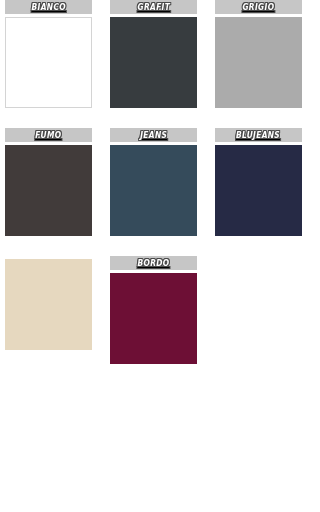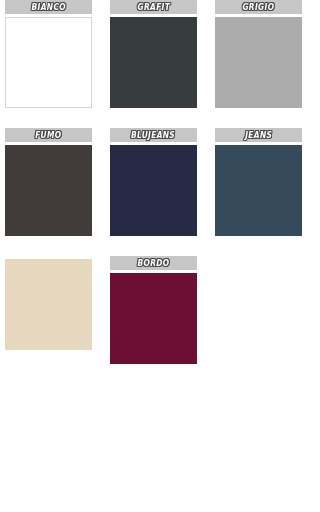--- a/index.html
+++ b/index.html
@@ -23,20 +23,21 @@
     grid-template-columns: repeat(3, 1fr);
     grid-template-rows: repeat(4, 128px);
     column-gap: 18px;
     row-gap: 0px;
   }
 
   .cell {
     display: flex;
     flex-direction: column;
     align-items: stretch;
+    text-decoration: underline;
   }
   .cell.empty { visibility: hidden; }
 
   .label-bar {
     height: 14px;
     background: #c6c6c6;
     display: flex;
     align-items: center;
     justify-content: center;
     flex: 0 0 auto;
@@ -98,29 +99,29 @@
       <div class="swatch" style="background: rgb(171, 171, 171);"></div>
     </div>
     <div class="cell">
       <div class="label-bar">
         <span class="label-text">FUMO</span>
       </div>
       <div class="swatch" style="background: rgb(65, 59, 58);"></div>
     </div>
     <div class="cell">
       <div class="label-bar">
+        <span class="label-text">JEANS</span>
+      </div>
+      <div class="swatch" style="background: rgb(53, 75, 91);"></div>
+    </div>
+    <div class="cell">
+      <div class="label-bar">
         <span class="label-text">BLUJEANS</span>
       </div>
       <div class="swatch" style="background: rgb(38, 42, 69);"></div>
-    </div>
-    <div class="cell">
-      <div class="label-bar">
-        <span class="label-text">JEANS</span>
-      </div>
-      <div class="swatch" style="background: rgb(53, 75, 91);"></div>
     </div>
     <div class="cell">
       <div class="swatch" style="background: rgb(230, 216, 191);"></div>
     </div>
     <div class="cell">
       <div class="label-bar">
         <span class="label-text">BORDO</span>
       </div>
       <div class="swatch" style="background: rgb(109, 15, 53);"></div>
     </div>

